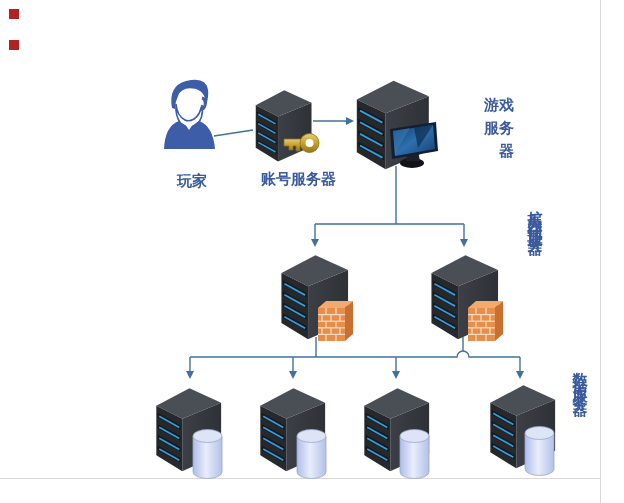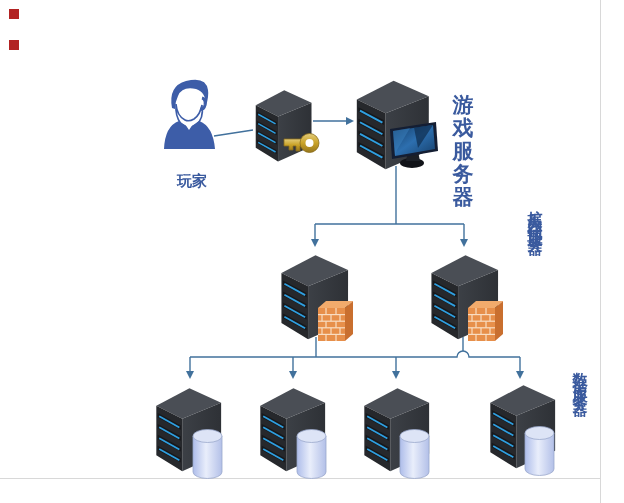--- a/index.html
+++ b/index.html
@@ -1,21 +1,21 @@
 <!DOCTYPE html>
 <html><head>
 <meta charset="utf-8">
 <style>
   html,body{margin:0;padding:0;background:#fff;}
   #stage{position:relative;width:624px;height:503px;background:#ffffff;overflow:hidden;
          font-family:"Liberation Sans",sans-serif;}
   .label{position:absolute;color:#3a5a9e;font-weight:700;font-size:15px;line-height:18px;
          white-space:nowrap;}
-  .label-multiline{position:absolute;color:#3a5a9e;font-weight:700;font-size:21px;
-         text-align:center;line-height:23px;}
+  .label-multiline{position:absolute;color:#3a5a9e;font-weight:700;font-size:15px;
+         text-align:right;line-height:23px;margin-left:32px;}
   .vlabel{position:absolute;color:#3a5a9e;font-weight:700;font-size:15px;
          writing-mode:vertical-rl;text-orientation:upright;line-height:17px;}
   .vlabel.sp4{letter-spacing:4px;}
   .vlabel.sp6{letter-spacing:6px;}
   .red-marker{position:absolute;width:10px;height:10px;background:#b22222;}
   .page-vline{position:absolute;left:600px;top:0;width:1px;height:503px;background:#d8d8d8;}
   .page-hline{position:absolute;left:0;top:478px;width:601px;height:1px;background:#d8d8d8;}
   svg.icon{position:absolute;overflow:visible;}
   #connectors{position:absolute;left:0;top:0;z-index:1;}
   .node{z-index:2;}
@@ -155,20 +155,21 @@
       <use href="#sym-person"></use>
     </svg>
   <div class="label" style="left:177px;top:172px">玩家</div>
 
   <svg class="icon node" style="left:252px;top:84px" width="62" height="78" preserveAspectRatio="none">
       <use href="#sym-server"></use>
     </svg>
   <svg class="icon node" style="left:282px;top:128px" width="38" height="32">
       <use href="#sym-key"></use>
     </svg>
+  <div class="label" style="left:261px;top:170px">账号服务器</div>
 
   <svg class="icon node" style="left:352px;top:73px" width="80" height="97" preserveAspectRatio="none">
       <use href="#sym-server"></use>
     </svg>
   <svg class="icon node" style="left:388px;top:119px" width="52" height="50">
       <use href="#sym-monitor"></use>
     </svg>
   <div class="label-multiline" style="left:444px;top:93px;width:38px">
     <div>游戏</div>
     <div>服务</div>

